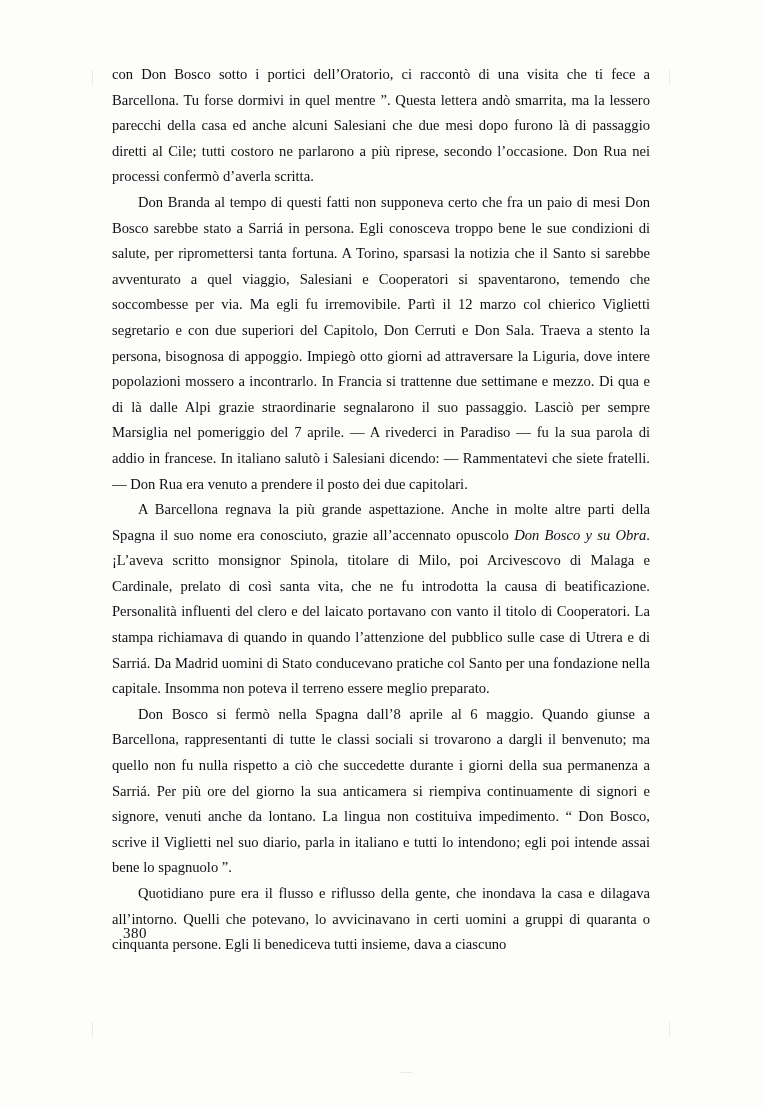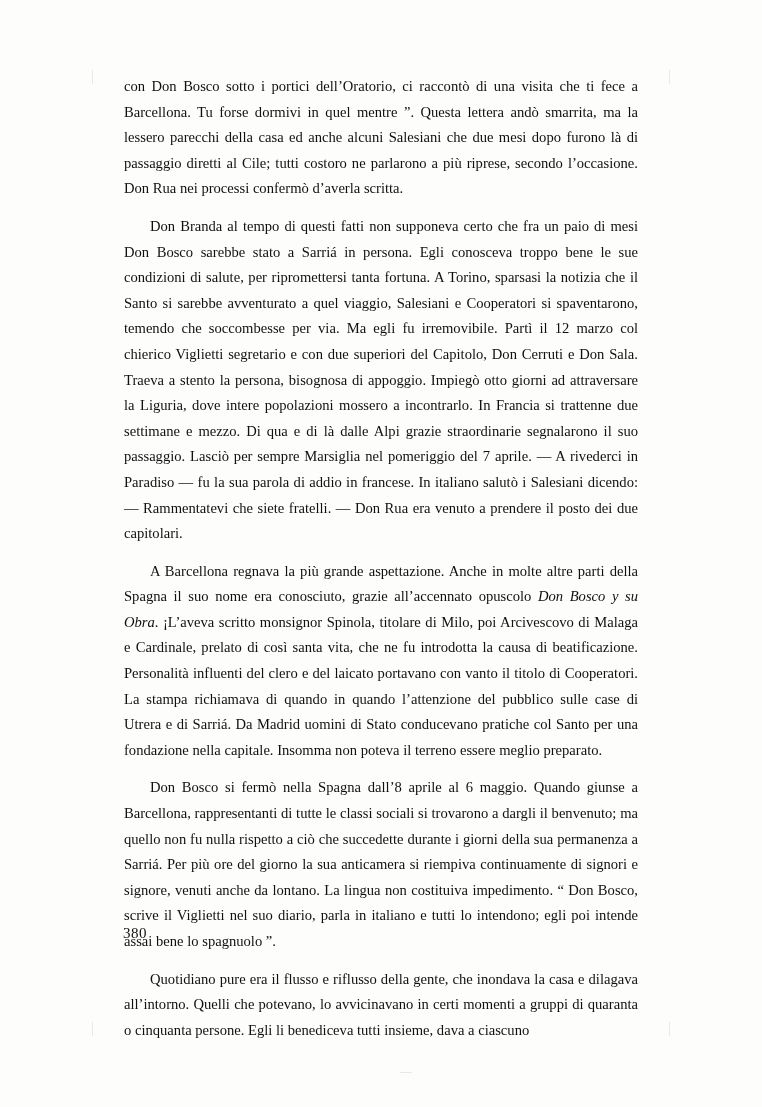--- a/index.html
+++ b/index.html
@@ -23,21 +23,21 @@
     height: 1107px;
     background: #fdfdfc;
   }
   .text-column {
     position: absolute;
     left: 112px;
     top: 62px;
     width: 538px;
   }
   p.para {
-    margin: 12px;
+    margin: 0;
     font-size: 14.6px;
     line-height: 25.6px;
     text-align: justify;
     text-justify: inter-word;
     text-indent: 0;
     hyphens: manual;
   }
   p.para.indented {
     text-indent: 26px;
     font-family: Liberation Serif, serif;
@@ -74,18 +74,18 @@
   <div class="edge-mark edge-right2"></div>
   <div class="edge-mark edge-bottom"></div>
 
   <div class="text-column">
     <p class="para">con Don Bosco sotto i portici dell’Oratorio, ci raccontò di una visita che ti fece a Barcellona. Tu forse dormivi in quel mentre ”. Questa lettera andò smarrita, ma la lessero parecchi della casa ed anche alcuni Salesiani che due mesi dopo furono là di passaggio diretti al Cile; tutti costoro ne parlarono a più riprese, secondo l’occasione. Don Rua nei processi confermò d’averla scritta.</p>
     <p class="para indented">Don Branda al tempo di questi fatti non supponeva certo che fra un paio di mesi Don Bosco sarebbe stato a Sarriá in persona. Egli conosceva troppo bene le sue condizioni di salute, per ripromettersi tanta fortuna. A Torino, sparsasi la notizia che il Santo si sarebbe avventurato a quel viaggio, Salesiani e Cooperatori si spaventarono, temendo che soccombesse per via. Ma egli fu irremovibile. Partì il 12 marzo col chierico Viglietti segretario e con due superiori del Capitolo, Don Cerruti e Don Sala. Traeva a stento la persona, bisognosa di appoggio. Impiegò otto giorni ad attraversare la Liguria, dove intere popolazioni mossero a incontrarlo. In Francia si trattenne due settimane e mezzo. Di qua e di là dalle Alpi grazie straordinarie segnalarono il suo passaggio. Lasciò per sempre Marsiglia nel pomeriggio del 7 aprile. — A rivederci in Paradiso — fu la sua parola di addio in francese. In italiano salutò i Salesiani dicendo: — Rammentatevi che siete fratelli. — Don Rua era venuto a prendere il posto dei due capitolari.</p>
     <p class="para indented">
       <span>A Barcellona regnava la più grande aspettazione. Anche in molte altre parti della Spagna il suo nome era conosciuto, grazie all’accennato opuscolo </span><span class="italic">Don Bosco y su Obra</span><span>. ¡L’aveva scritto monsignor Spinola, titolare di Milo, poi Arcivescovo di Malaga e Cardinale, prelato di così santa vita, che ne fu introdotta la causa di beatificazione. Personalità influenti del clero e del laicato portavano con vanto il titolo di Cooperatori. La stampa richiamava di quando in quando l’attenzione del pubblico sulle case di Utrera e di Sarriá. Da Madrid uomini di Stato conducevano pratiche col Santo per una fondazione nella capitale. Insomma non poteva il terreno essere meglio preparato.</span>
     </p>
     <p class="para indented">Don Bosco si fermò nella Spagna dall’8 aprile al 6 maggio. Quando giunse a Barcellona, rappresentanti di tutte le classi sociali si trovarono a dargli il benvenuto; ma quello non fu nulla rispetto a ciò che succedette durante i giorni della sua permanenza a Sarriá. Per più ore del giorno la sua anticamera si riempiva continuamente di signori e signore, venuti anche da lontano. La lingua non costituiva impedimento. “ Don Bosco, scrive il Viglietti nel suo diario, parla in italiano e tutti lo intendono; egli poi intende assai bene lo spagnuolo ”.</p>
-    <p class="para indented">Quotidiano pure era il flusso e riflusso della gente, che inondava la casa e dilagava all’intorno. Quelli che potevano, lo avvicinavano in certi momenti a gruppi di quaranta o cinquanta persone. Egli li benediceva tutti insieme, dava a ciascuno</p>
+    <p class="para indented">Quotidiano pure era il flusso e riflusso della gente, che inondava la casa e dilagava all’intorno. Quelli che potevano, lo avvicinavano in certi uomini a gruppi di quaranta o cinquanta persone. Egli li benediceva tutti insieme, dava a ciascuno</p>
   </div>
 
   <div class="folio">380</div>
 
 </div>
 
 </body></html>

